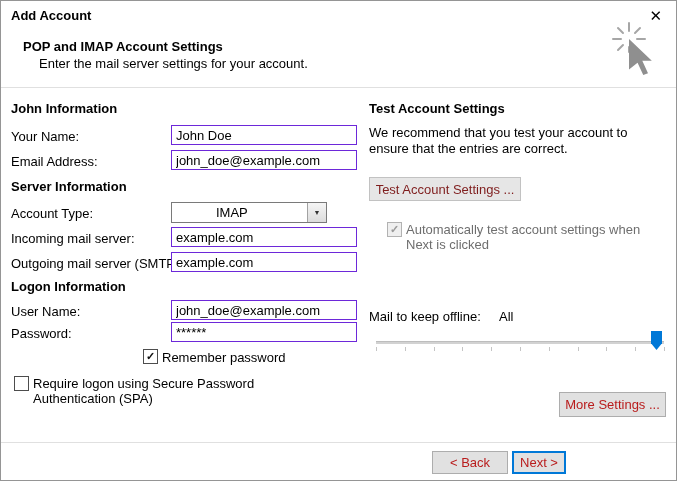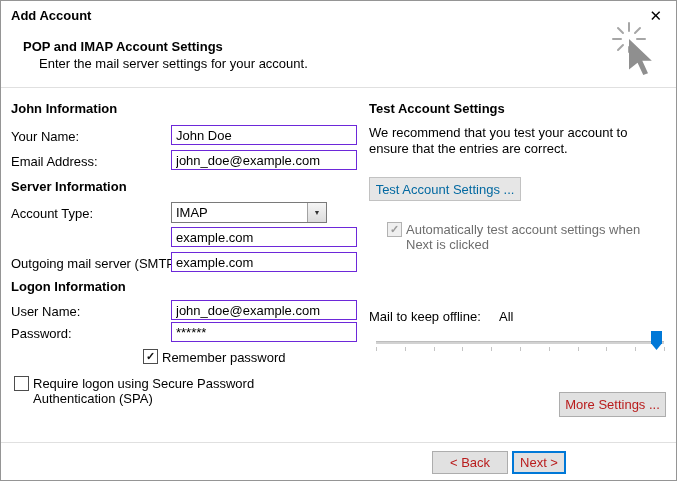--- a/index.html
+++ b/index.html
@@ -9,28 +9,28 @@
   .wrap{white-space:normal;}
   .bold{font-weight:bold;text-align:center;}
   .title{font-weight:600;font-size:13px;}
   .close{position:absolute;top:6px;right:14px;font-size:15px;color:#000;cursor:default;}
   .hr{position:absolute;left:0;right:0;height:1px;background:#e0e0e0;}
   .txt{position:absolute;height:20px;width:186px;border:1px solid #6d28d9;background:#fff;
        font:13px "Liberation Sans",sans-serif;padding:1px 4px;box-sizing:border-box;color:#000000;}
   .btn{position:absolute;background:#e1e1e1;border:1px solid #adadad;box-sizing:border-box;
        font:13px "Liberation Sans",sans-serif;display:flex;align-items:center;justify-content:center;cursor:default;color:#b91c1c;}
   .btn.primary{border:2px solid #0078d7;}
-  .btn.disabled{background:#e6e6e6;border-color:#c2c2c2;color:#0369a1;}
+  .btn.disabled{background:#e6e6e6;border-color:#c2c2c2;color:#7f1d1d;}
   .cb{position:absolute;width:13px;height:13px;border:1px solid #4d4d4d;background:#fff;
       display:flex;align-items:center;justify-content:center;box-sizing:content-box;}
   .cb .mark{font-size:11px;font-weight:bold;line-height:13px;margin-top:-1px;color:#111;}
   .cb.disabled{border-color:#b2b2b2;background:#efefef;}
   .cb.disabled .mark{color:#9a9a9a;}
   .combo{position:absolute;left:170px;top:201px;width:156px;height:21px;border:1px solid #7a7a7a;
-         box-sizing:border-box;background:#fff;display:flex;align-items:stretch;}
+         box-sizing:border-box;background:#fff;display:flex;align-items:stretch;padding-left:40px;}
   .combo .val{flex:1;display:flex;align-items:center;padding-left:4px;}
   .combo .arrow{width:18px;background:linear-gradient(#f5f5f5,#dcdcdc);border-left:1px solid #a2a2a2;
          display:flex;align-items:center;justify-content:center;font-size:7px;color:#333;}
   .para{position:absolute;line-height:16px;}
   .gray{color:#6e6e6e;}
   .track{position:absolute;left:375px;top:340px;width:288px;height:2px;background:#d2d2d2;border-top:1px solid #bdbdbd;}
   .ticks{position:absolute;left:375px;top:346px;width:289px;height:4px;
          background:repeating-linear-gradient(to right,#c4c4c4 0 1px,transparent 1px 28.8px);}
   .thumb{position:absolute;left:650px;top:330px;width:11px;height:19px;background:#0078d7;
          clip-path:polygon(0 0,100% 0,100% 64%,50% 100%,0 64%);cursor:default;}
@@ -72,20 +72,21 @@
   <input class="txt" style="left: 170px; top: 149px;" value="john_doe@example.com">
 
   <div class="abs bold" style="left:10px;top:178px">Server Information</div>
 
   <div class="abs" style="left:10px;top:205px">Account Type:</div>
   <div class="combo">
     <span class="val">IMAP</span>
     <span class="arrow">▼</span>
   </div>
 
+  <div class="abs" style="left:10px;top:230px">Incoming mail server:</div>
   <input class="txt" style="left: 170px; top: 226px;" value="example.com">
 
   <div class="abs" style="left:10px;top:255px">Outgoing mail server (SMTP):</div>
   <input class="txt" style="left: 170px; top: 251px;" value="example.com">
 
   <div class="abs bold" style="left:10px;top:278px">Logon Information</div>
 
   <div class="abs" style="left:10px;top:303px">User Name:</div>
   <input class="txt" style="left: 170px; top: 299px;" value="john_doe@example.com">
 

